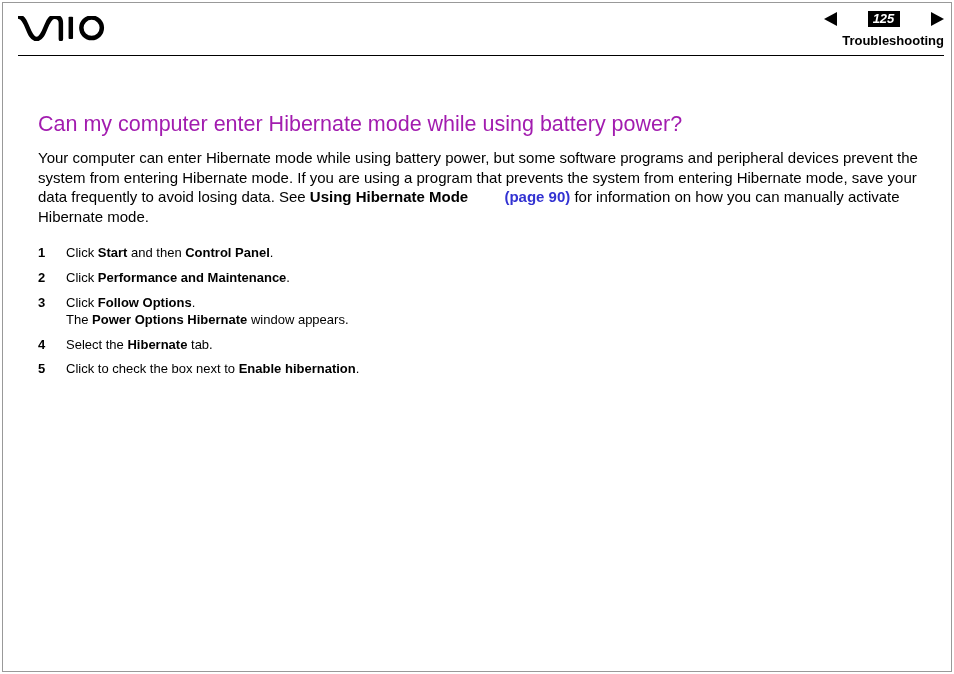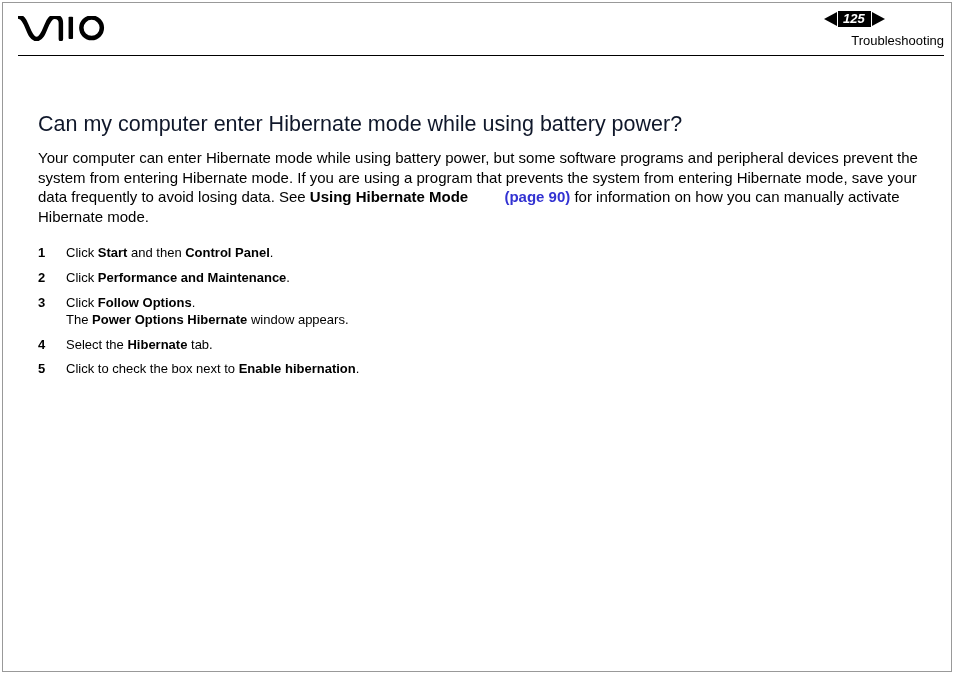--- a/index.html
+++ b/index.html
@@ -40,21 +40,21 @@
     position: absolute;
     top: 0;
     right: 0;
     width: 120px;
     height: 42px;
     text-align: right;
   }
   .nav-row {
     display: flex;
     align-items: center;
-    justify-content: flex-start;
+    justify-content: space-between;
     height: 18px;
   }
   .nav-arrow {
     display: inline-block;
     width: 0;
     height: 0;
     cursor: pointer;
   }
   .nav-arrow.left {
     border-top: 7px solid transparent;
@@ -72,21 +72,21 @@
     background: #000;
     color: #fff;
     font-weight: bold;
     font-style: italic;
     font-size: 13px;
     padding: 1px 6px 1px 5px;
     line-height: 14px;
     height: 14px;
   }
   .section-label {
-    font-weight: normal;
+    font-weight: bold;
     font-size: 13px;
     margin-top: 5px;
     cursor: pointer;
   }
   .sep {
     position: absolute;
     left: 0;
     right: 0;
     top: 55px;
     height: 1px;
@@ -96,21 +96,21 @@
 
   
   .content {
     position: absolute;
     top: 112px;
     left: 38px;
     right: 18px;
   }
   .faq-heading {
     font-size: 21.5px;
-    color: #0f172a;
+    color: #a21caf;
     font-weight: normal;
     margin: 0 0 10px 0;
     line-height: 1.2;
   }
   .para {
     font-size: 15px;
     line-height: 1.32;
     margin: 0 0 18px 0;
     color: #000;
   }

